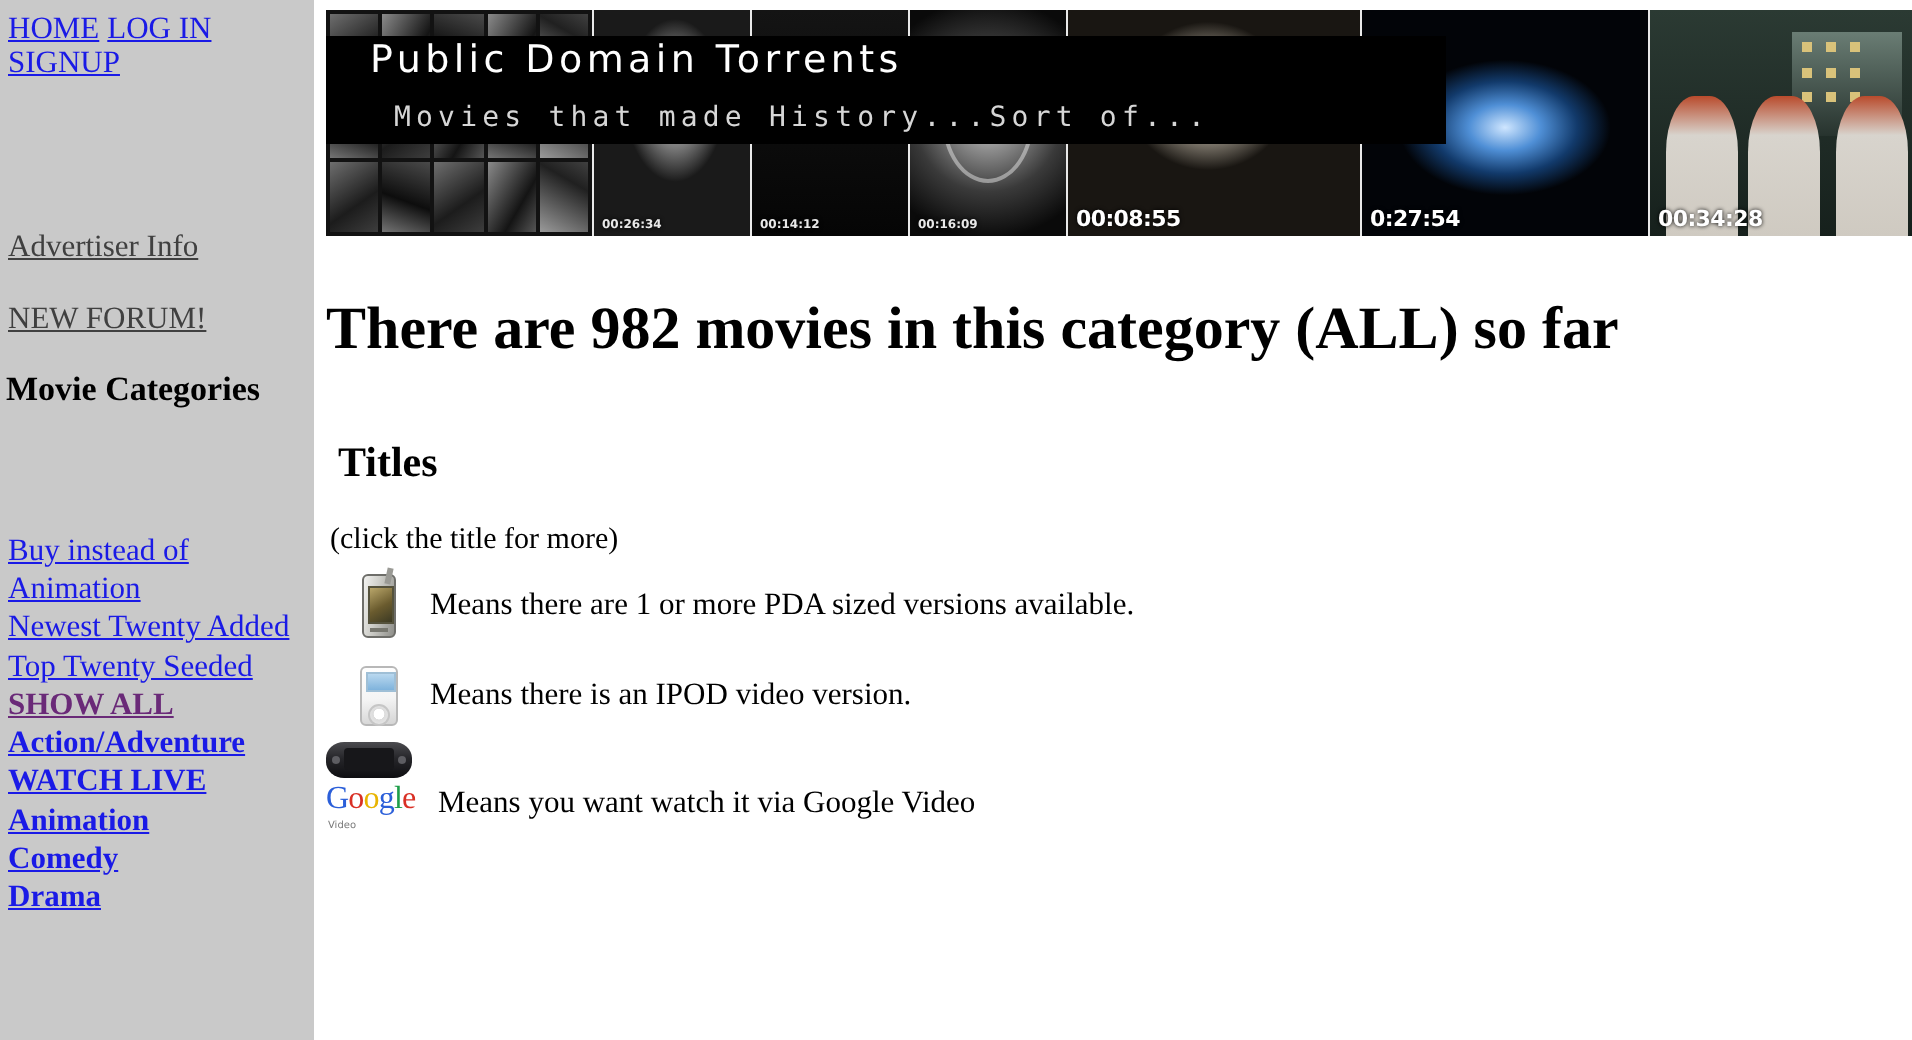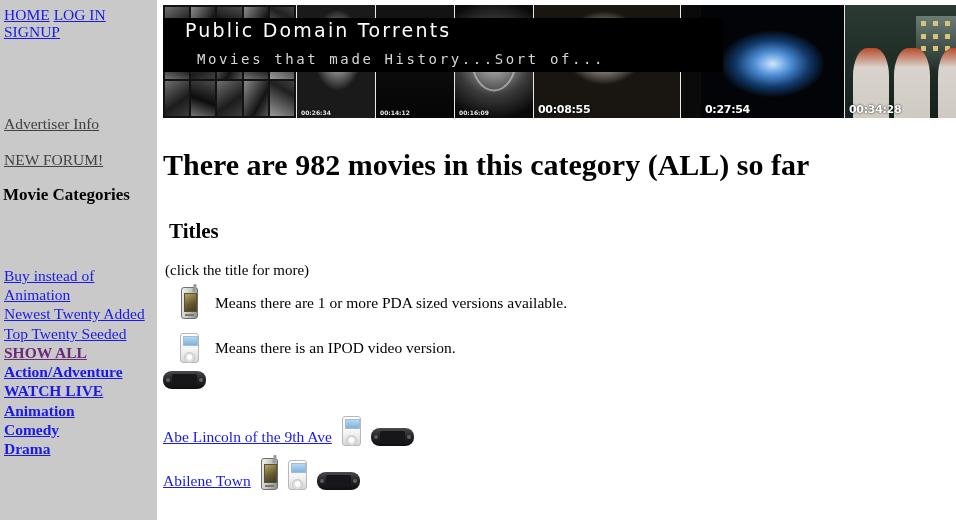--- a/index.html
+++ b/index.html
@@ -164,21 +164,20 @@
   }
   .soldier {
     background:
       radial-gradient(ellipse 34% 40% at 48% 38%, #d6d2c6 0%, #8c8579 48%, #191612 82%),
       linear-gradient(180deg, #4a4337, #0c0b09);
   }
   .blueglow {
     background:
       radial-gradient(ellipse 42% 34% at 50% 52%, #cfe6ff 0%, #4f8fd6 30%, #123a6b 60%, #020408 88%),
       #000205;
-    margin-left: 20px;
   }
   .control-room {
     background:
       linear-gradient(180deg, #2b3a33 0%, #16201c 100%);
   }
   .control-room .cr-panel {
     position: absolute;
     left: 52%; top: 10%;
     width: 40%; height: 46%;
     background: linear-gradient(180deg, #6a7d74, #27332e);
@@ -561,37 +560,22 @@
         </div>
         <div class="ltext">Means there is an IPOD video version.</div>
       </div>
 
       <div class="legend-row lr-psp">
         <div class="ic-wrap" style="width:56px;justify-content:flex-start">
           <span class="icon-psp"></span>
         </div>
       </div>
 
+      <div class="legend-row lr-google">
+        <div class="ic-wrap" style="width:56px;justify-content:flex-start">
+          <span class="icon-google"><span class="g1">G</span><span class="g2">o</span><span class="g3">o</span><span class="g4">g</span><span class="g5">l</span><span class="g6">e</span><span class="gsub">Video</span></span>
+        </div>
+        <div class="ltext">Means you want watch it via Google Video</div>
+      </div>
     </div>
 
-    <div class="movies">
-
-      <div class="movie-row">
-        <a href="#" class="mtitle">Abe Lincoln of the 9th Ave</a>
-        <div class="badges">
-          <span class="icon-ipod"></span>
-          <span class="icon-psp"></span>
-        </div>
-      </div>
-
-      <div class="movie-row">
-        <a href="#" class="mtitle">Abilene Town</a>
-        <div class="badges">
-          <span class="icon-pda">
-              <i class="pda-stylus"></i>
-            </span>
-          <span class="icon-ipod"></span>
-          <span class="icon-psp"></span>
-        </div>
-      </div>
-    </div>
   </div>
 </div>
 
 </body></html>

